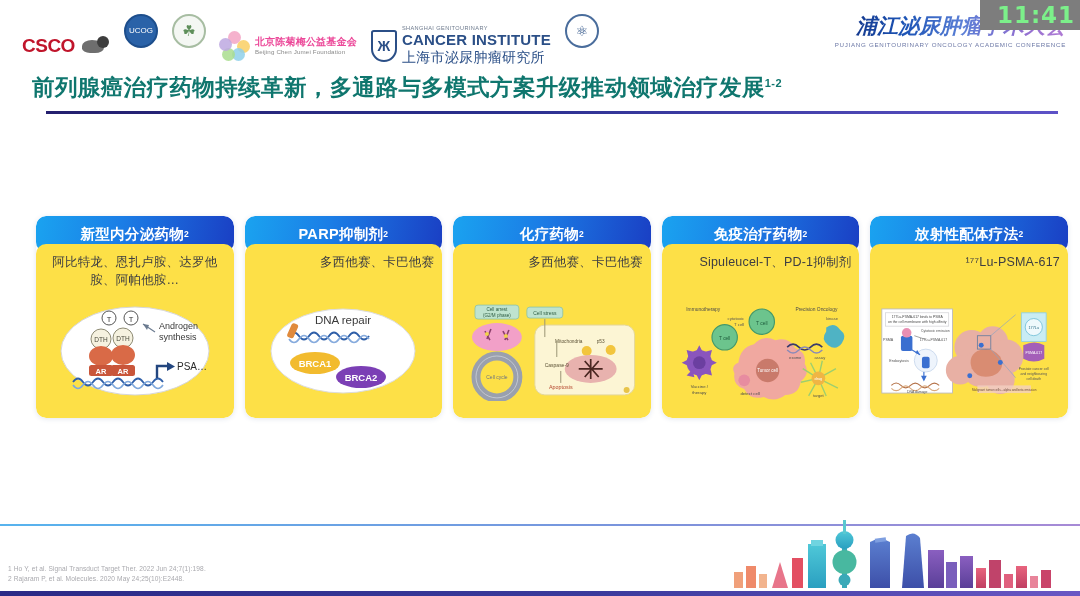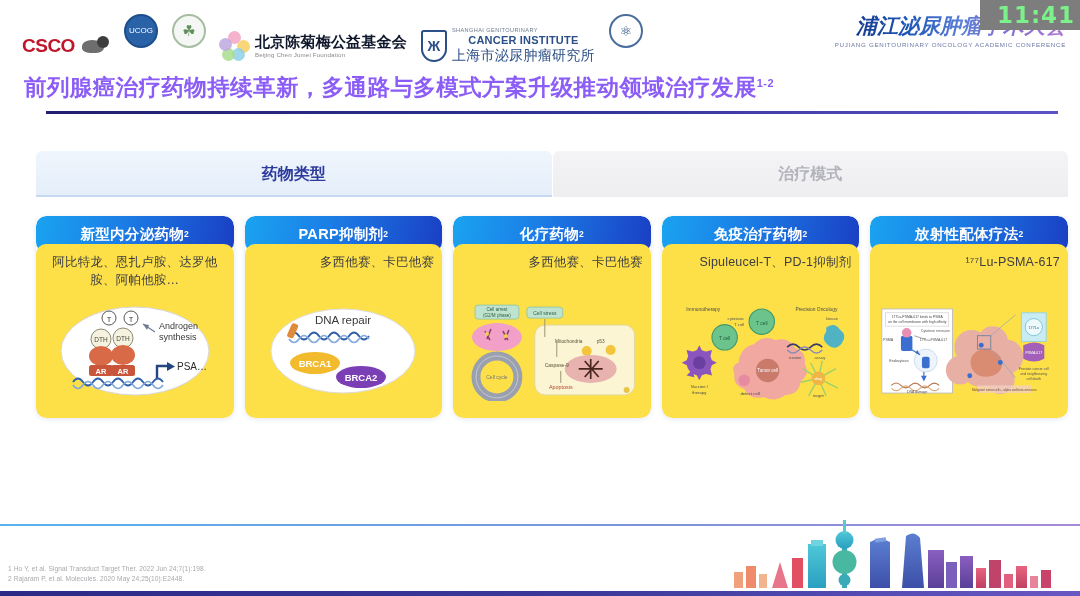--- a/index.html
+++ b/index.html
@@ -49,30 +49,30 @@
   }
   .flower span {
     position: absolute; width: 13px; height: 13px; border-radius: 50%; opacity: .85;
   }
   .flower span:nth-child(1){ background:#f3a4c4; left:8px; top:0; }
   .flower span:nth-child(2){ background:#f9cf63; left:17px; top:9px; }
   .flower span:nth-child(3){ background:#8fd0ea; left:12px; top:17px; }
   .flower span:nth-child(4){ background:#a9dd8e; left:2px; top:17px; }
   .flower span:nth-child(5){ background:#bda8e0; left:-1px; top:7px; }
   .jumei-text { line-height: 1.15; }
-  .jumei-cn { font-size: 15px; font-weight: bold; color: #0f172a; letter-spacing: .2px; text-align: center; }
+  .jumei-cn { font-size: 10px; font-weight: bold; color: #ec4899; letter-spacing: .2px; text-align: center; }
   .jumei-en { font-size: 6.2px; color: #8a8a8a; letter-spacing: .15px; }
   .shield {
     width: 26px; height: 32px; border: 2px solid #2b4f87; color: #2b4f87;
     border-radius: 3px 3px 14px 14px; display: flex; align-items: center;
     justify-content: center; font-size: 14px; font-weight: bold;
   }
   .sgci-text { line-height: 1.2; }
   .sgci-l1 { font-size: 5.6px; color: #6d7a8d; letter-spacing: .4px; }
-  .sgci-l2 { font-size: 11px; color: #2b4f87; font-weight: bold; letter-spacing: .2px; text-align: center; }
+  .sgci-l2 { font-size: 15px; color: #2b4f87; font-weight: bold; letter-spacing: .2px; text-align: center; }
   .sgci-l3 { font-size: 14px; color: #2b4f87; letter-spacing: .3px; }
   .circ-seal {
     width: 34px; height: 34px; border-radius: 50%; border: 2px solid #4a6d9c;
     background: #fff; display: flex; align-items: center; justify-content: center;
     color: #33578a; font-size: 14px;
   }
 
   .conf-logo {
     position: absolute; right: 14px; top: 12px; text-align: right;
   }
@@ -92,21 +92,21 @@
   .timestamp {
     position: absolute; right: 0; top: 0; width: 100px; height: 30px;
     background: #7d7d7d; color: #7cf08a; font-size: 23px; font-weight: bold;
     display: flex; align-items: center; justify-content: center;
     font-family: "DejaVu Sans", sans-serif; letter-spacing: 1px; overflow: hidden; padding-left: 12px;
   }
 
   
   .title-wrap { position: absolute; left: 0; top: 72px; width: 1080px; }
   .title {
-    padding-left: 24px; font-size: 22.5px; font-weight: bold; color: #8b5cf6;
+    padding-left: 32px; font-size: 22.5px; font-weight: bold; color: #0f766e;
     letter-spacing: .4px; white-space: nowrap;
   }
   .title sup { font-size: 11px; font-weight: bold; vertical-align: super; }
   .title-rule {
     margin-top: 8px; margin-left: 46px; width: 1012px; height: 3px;
     background: linear-gradient(90deg, #241f6e 0%, #2a2f8e 45%, #5d52c7 100%);
   }
 
   
   .tabs {
@@ -234,24 +234,20 @@
     </div>
   </div>
 
   <div class="timestamp">11:41</div>
 
   <div class="title-wrap">
     <div class="title"><span>前列腺癌治疗药物持续革新，多通路与多模式方案升级推动领域治疗发展</span><sup>1-2</sup></div>
     <div class="title-rule"></div>
   </div>
 
-  <div class="tabs">
-    <div class="tab active">药物类型</div>
-    <div class="tab inactive">治疗模式</div>
-  </div>
 
   <div class="cards">
 
     <div class="card">
       <div class="card-head">
           <span>新型内分泌药物</span>
           <sup>2</sup>
         </div>
       <div class="card-body">
         <div class="card-drugs">阿比特龙、恩扎卢胺、达罗他胺、阿帕他胺…</div>

